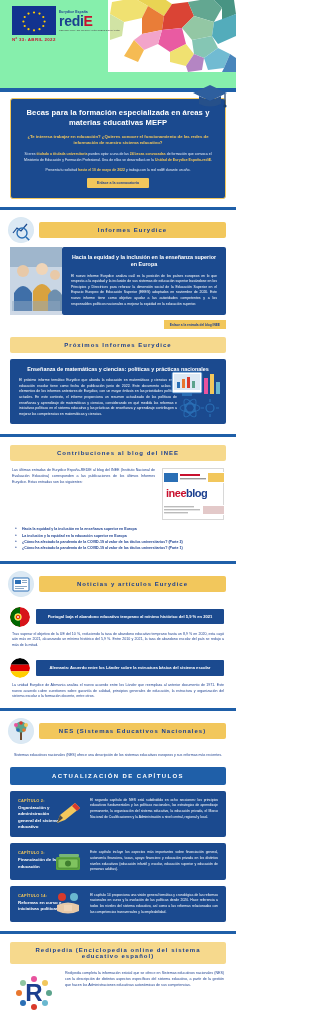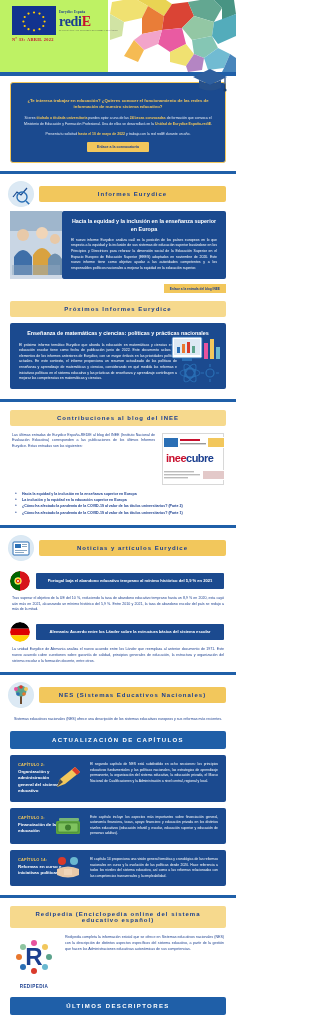--- a/index.html
+++ b/index.html
@@ -7,24 +7,23 @@
     width: 236px;
     background: #ffffff;
     font-family: "Liberation Sans", sans-serif;
   }
   body { width: 236px; overflow-x: hidden; }
 
   
   .header {
     position: relative;
     width: 236px;
-    height: 72px;
-    background: #bef264;
+    height: 88px;
+    background: #86efac;
     overflow: hidden;
-    font-family: Liberation Serif, serif;
   }
   .europe-map {
     position: absolute;
     right: 0; top: -4px;
     width: 128px; height: 76px;
   }
   .brand-block {
     position: absolute;
     left: 12px; top: 6px;
     z-index: 3;
@@ -305,20 +304,21 @@
 <div class="rule-blue"></div>
 
 <div class="section">
   <div class="hero">
     <svg class="grad-cap" viewBox="0 0 38 30">
       <path d="M2 12 L19 4 L36 12 L19 20 Z" fill="#2e5f9e"></path>
       <path d="M8 15 L8 23 Q19 28 30 23 L30 15 L19 20 Z" fill="#26508a"></path>
       <path d="M34 13 L34 24" stroke="#1b3f6e" stroke-width="1.2" fill="none"></path>
       <circle cx="34" cy="25" r="1.6" fill="#1b3f6e"></circle>
     </svg>
+    <h2>Becas para la formación especializada en áreas y materias educativas MEFP</h2>
     <div class="lead">¿Te interesa trabajar en educación? ¿Quieres conocer el funcionamiento de las redes de información de nuestro sistema educativo?</div>
     <p class="body">
       <span>Si eres </span><b>titulado o titulada universitaria</b><span> puedes optar a una de las </span><b>24 becas convocadas</b><span> de formación que convoca el Ministerio de Educación y Formación Profesional. Una de ellas se desarrollará en la </span><b>Unidad de Eurydice España-rediE</b><span>.</span>
     </p>
     <p class="note">
       <span>Presenta tu solicitud </span><b>hasta el 10 de mayo de 2022</b><span> y trabaja con la red rediE durante un año.</span>
     </p>
     <button class="btn-yellow">Enlace a la convocatoria</button>
   </div>
 </div>
@@ -401,21 +401,21 @@
   <div class="inee-row">
     <div class="para" style="flex:1;">Las últimas entradas de Eurydice España-REDIE al blog del INEE (Instituto Nacional de Evaluación Educativa) corresponden a las publicaciones de los últimos Informes Eurydice. Estas entradas son las siguientes:</div>
     <div class="inee-badge">
       <svg viewBox="0 0 62 11" width="62" height="11">
         <rect width="62" height="11" fill="#ffffff"></rect>
         <rect x="1" y="1" width="14" height="9" fill="#2a6fb5"></rect>
         <rect x="17" y="2" width="20" height="2" fill="#c8102e"></rect>
         <rect x="17" y="6" width="26" height="1.4" fill="#999"></rect>
         <rect x="45" y="1" width="16" height="9" fill="#f2c75c"></rect>
       </svg>
-      <div class="inee-word">inee<span>cubre</span></div>
+      <div class="inee-word">inee<span>blog</span></div>
       <svg viewBox="0 0 62 10" width="62" height="10">
         <rect width="62" height="10" fill="#ffffff"></rect>
         <rect x="1" y="1" width="30" height="1.4" fill="#bbb"></rect>
         <rect x="1" y="4" width="36" height="1.4" fill="#bbb"></rect>
         <rect x="1" y="7" width="24" height="1.4" fill="#bbb"></rect>
         <rect x="40" y="1" width="21" height="8" fill="#e3c9c9"></rect>
       </svg>
     </div>
   </div>
   <ul class="blist">

